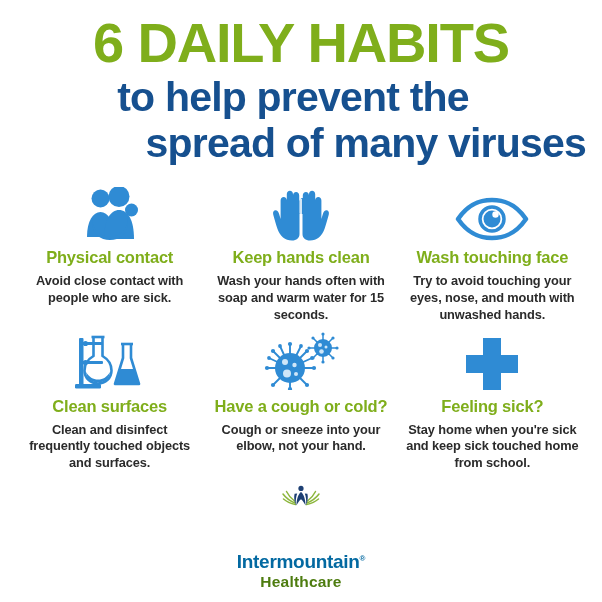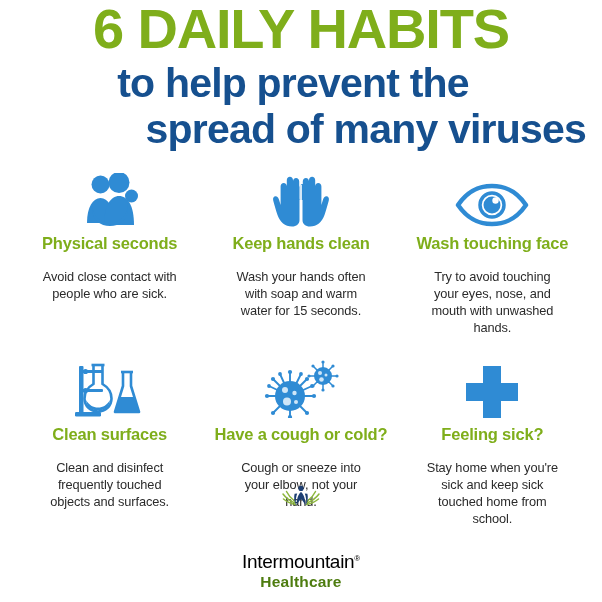--- a/index.html
+++ b/index.html
@@ -15,20 +15,21 @@
     position: relative;
     width: 602px;
     height: 602px;
     background: #ffffff;
     overflow: hidden;
     box-sizing: border-box;
   }
 
   
   .headline-block {
+    padding-top: 14px;
     text-align: center;
   }
   .title-main {
     font-size: 56px;
     font-weight: 700;
     color: #7fae1b;
     letter-spacing: -1.2px;
     line-height: 1.02;
     margin: 0;
     white-space: nowrap;
@@ -74,44 +75,44 @@
   .habit-heading {
     font-size: 16.5px;
     font-weight: 700;
     color: #7fae1b;
     line-height: 1.15;
     margin: 0 0 6px 0;
     letter-spacing: -0.2px;
   }
   .habit-body {
     font-size: 12.8px;
-    font-weight: 400;
+    font-weight: 700;
     color: #2b2b2b;
     line-height: 1.32;
-    margin: 16px;
+    margin: 0;
     letter-spacing: -0.1px;
   }
 
   
   .footer {
     position: absolute;
     left: 0;
     right: 0;
     bottom: 12px;
     display: flex;
     flex-direction: column;
     align-items: center;
   }
   .logo-mark {
     margin-bottom: 1px;
   }
   .logo-wordmark {
     font-size: 19px;
-    font-weight: 400;
-    color: #000000;
+    font-weight: 700;
+    color: #0369a1;
     letter-spacing: -0.3px;
     line-height: 1.05;
     position: relative;
     margin-top: 40px;
   }
   .logo-reg {
     font-size: 8px;
     vertical-align: super;
   }
   .logo-sub {
@@ -145,21 +146,21 @@
             <circle cx="19.5" cy="11.5" r="9"></circle>
             <circle cx="38" cy="9.5" r="10.5"></circle>
             <circle cx="50.5" cy="23" r="6.5"></circle>
             <path d="M6 50 C6 34 12 25 19.5 25 C27 25 33 34 33 50 Z"></path>
             <path d="M23 52 C23 32 30 23 38 23 C46.5 23 53 32 53 52 Z"></path>
             <path d="M11 30 C11 44 21 50 29 50 C37 50 47 44 47 30 L47 36 C47 47 38.5 53 29 53 C19.5 53 11 47 11 36 Z"></path>
             <rect x="27" y="30" width="3" height="22" rx="1.4"></rect>
           </g>
         </svg>
       </div>
-      <p class="habit-heading">Physical seconds</p>
+      <p class="habit-heading">Physical contact</p>
       <p class="habit-body">Avoid close contact with people who are sick.</p>
     </div>
 
     <div class="habit">
       <div class="habit-icon">
         <svg width="60" height="54" viewBox="0 0 60 54" aria-hidden="true">
           <g fill="#2f8bd4">
 
             <path d="M28.5 26.5 L28.5 47 C28.5 51 25.5 53.5 21 53.5 C14 53.5 9 49 6.5 42
                      C5 37.5 3.2 31.5 2.2 27.5 C1.5 24.8 3 23 5 23.3 C6.6 23.6 7.6 25 8.2 27.3 L9.6 32

